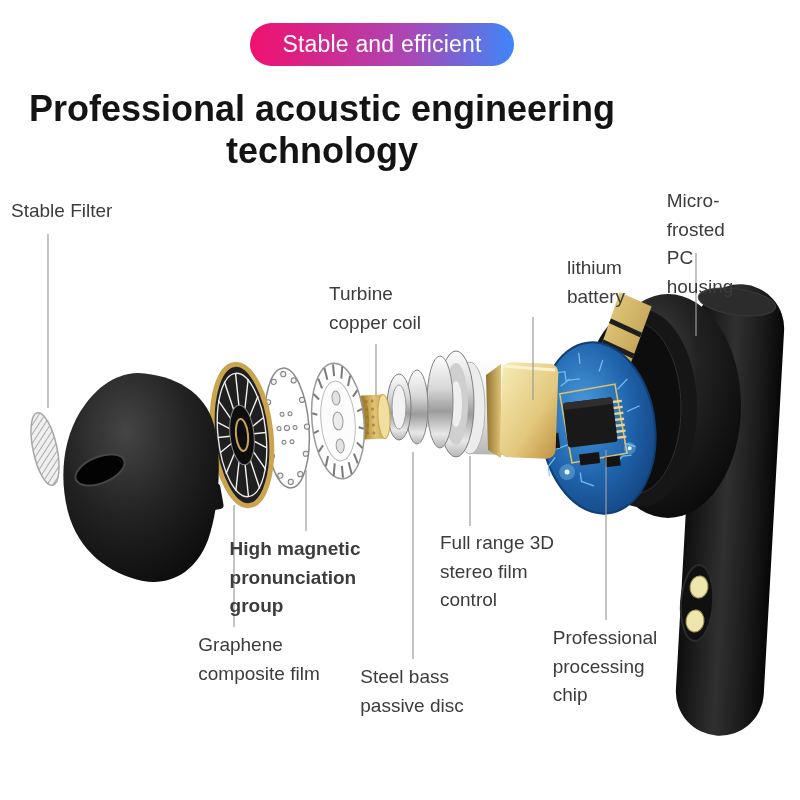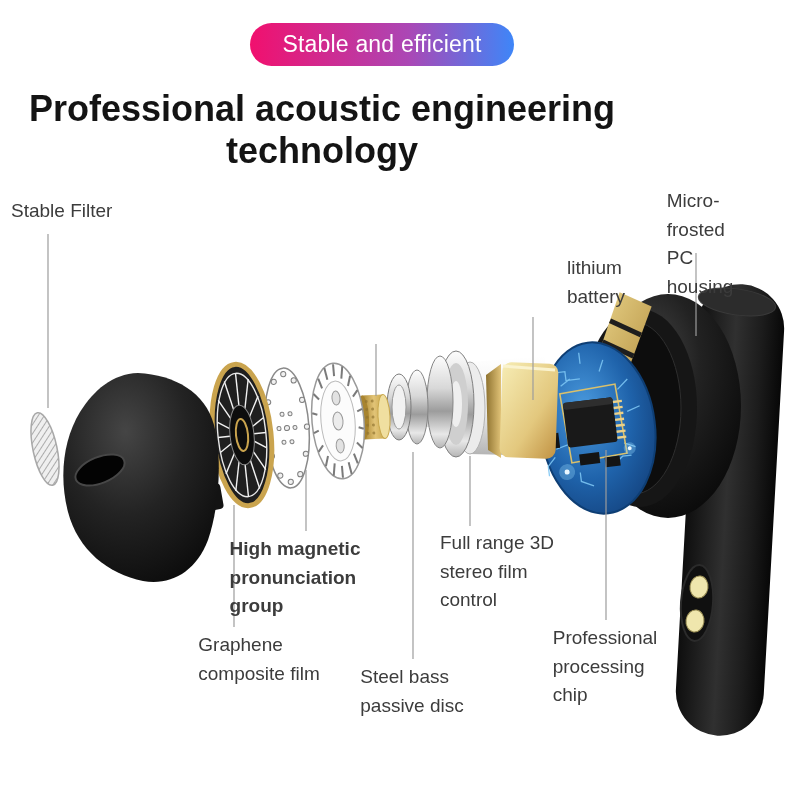--- a/index.html
+++ b/index.html
@@ -282,20 +282,22 @@
       <line x1="606" y1="450" x2="606" y2="620"></line>
     </g>
   </svg>
 
   <div class="badge">Stable and efficient</div>
   <h1 class="title">Professional acoustic engineering technology</h1>
 
   <div class="lbl" id="lbl-hengyin">Stable Filter</div>
   <div class="lbl" id="lbl-housing">Micro-frosted
 PC housing</div>
+  <div class="lbl" id="lbl-turbine">Turbine
+copper coil</div>
   <div class="lbl" id="lbl-battery">lithium
 battery</div>
   <div class="lbl" id="lbl-highmag">High magnetic
 pronunciation
 group</div>
   <div class="lbl" id="lbl-fullrange">Full range 3D
 stereo film
 control</div>
   <div class="lbl" id="lbl-graphene">Graphene
 composite film</div>

